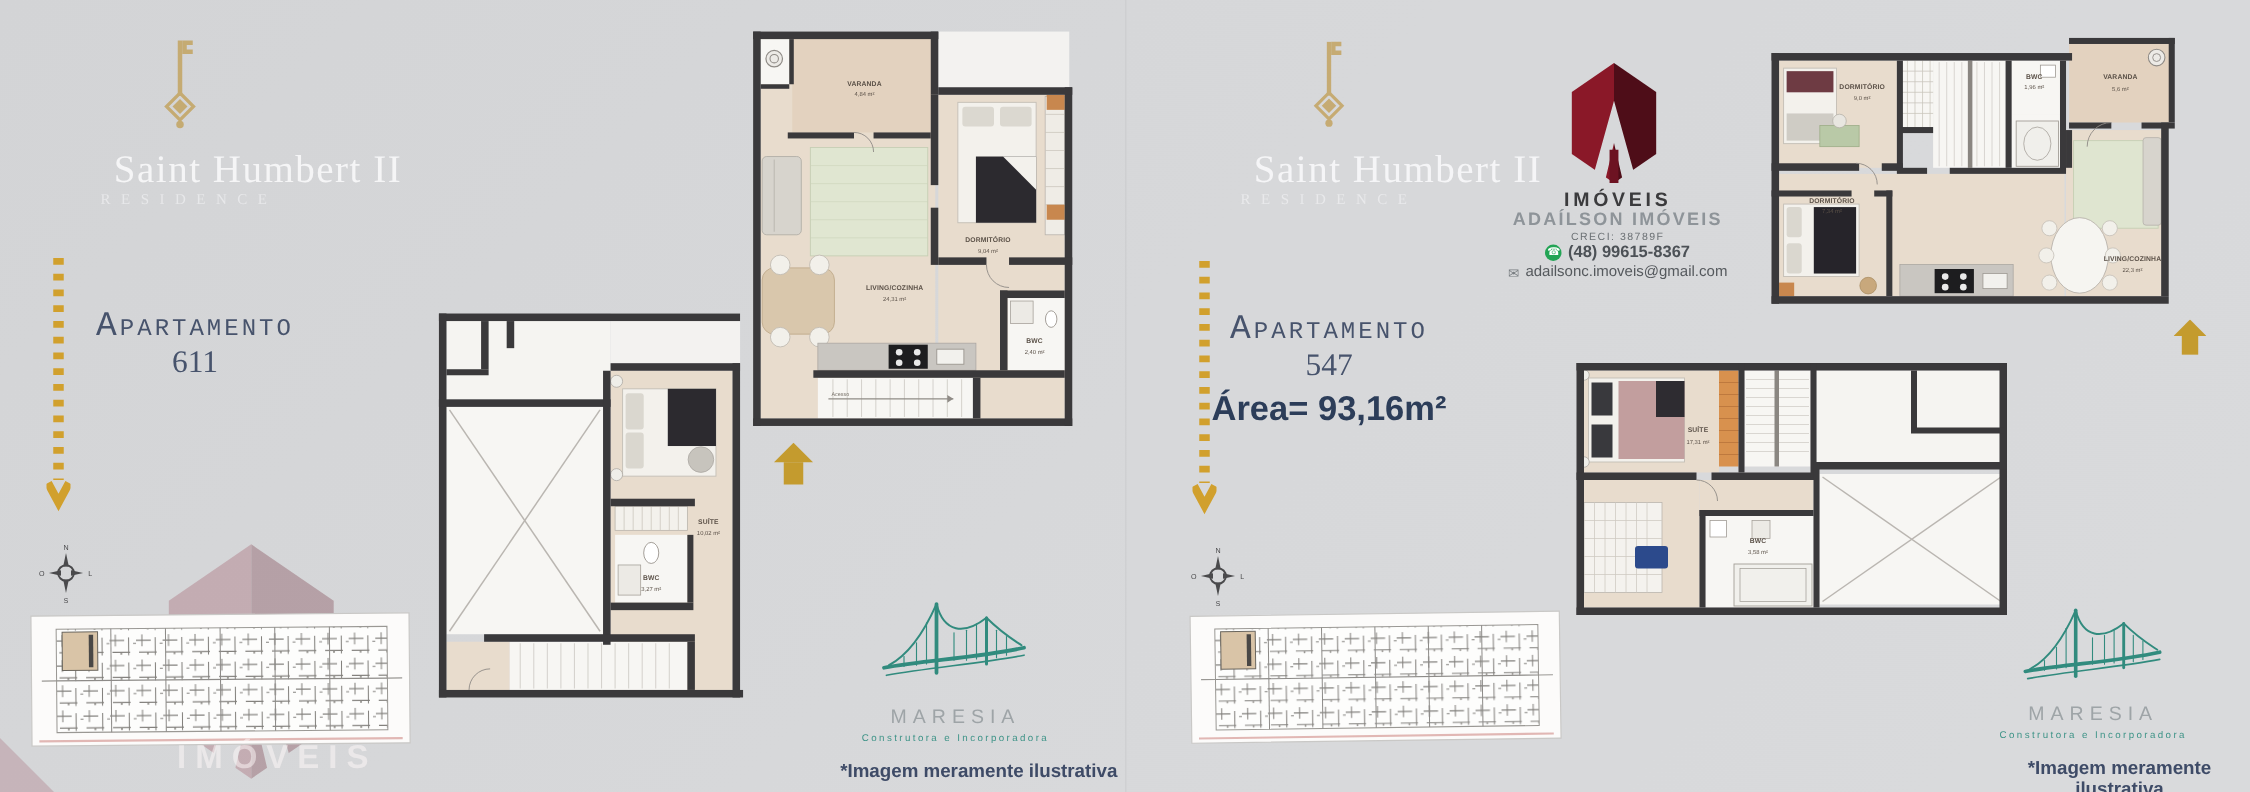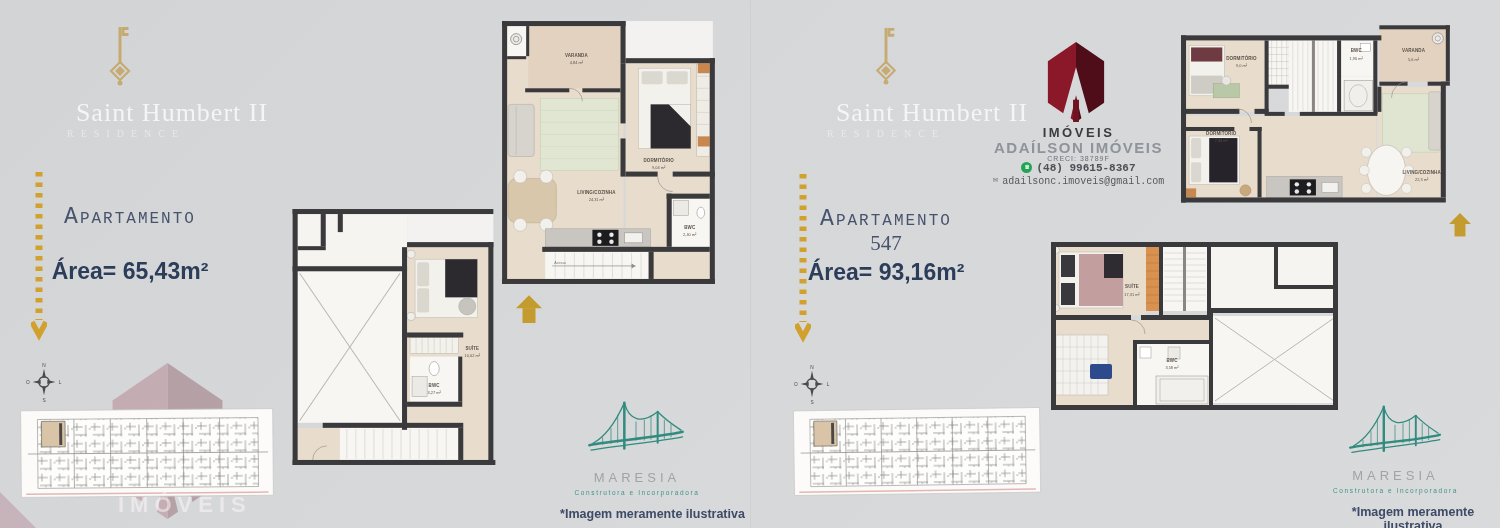--- a/index.html
+++ b/index.html
@@ -17,23 +17,23 @@
   .apt-label{font-family:Liberation Mono, monospace;font-variant:small-caps;font-size:23px;
              color:#47536c;letter-spacing:2px;text-align:center;width:100%;}
   .apt-num{font-family:"Liberation Serif",serif;font-size:21px;color:#47536c;text-align:center;width:100%;}
   .apt-area{font-size:23px;font-weight:bold;color:#2c3d59;text-align:center;width:100%;}
   .disclaimer{font-size:12.5px;font-weight:bold;color:#3e4b67;text-align:center;}
 
   .maresia-name{font-size:13px;color:#9ea4a7;letter-spacing:4px;text-align:center;font-weight:normal;}
   .maresia-tag{font-size:6.5px;color:#3f9488;letter-spacing:1.6px;text-align:center;}
 
   .realtor-caption{font-size:13px;font-weight:bold;color:#3b3b3d;letter-spacing:2.5px;text-align:center;}
-  .realtor-name{font-size:15px;font-weight:bold;color:#8e9499;letter-spacing:1.5px;text-align:center;}
+  .realtor-name{font-size:12px;font-weight:bold;color:#8e9499;letter-spacing:1.5px;text-align:center;}
   .realtor-creci{font-size:7px;color:#6b7074;letter-spacing:1px;text-align:center;}
-  .realtor-row{display:flex;align-items:flex-start;justify-content:center;gap:4px;width:100%;font-family:Liberation Mono, monospace;}
+  .realtor-row{display:flex;align-items:flex-end;justify-content:center;gap:4px;width:100%;}
   .realtor-phone{font-size:11px;font-weight:bold;color:#4c5156;}
   .realtor-email{font-size:10px;color:#55595d;}
   .wa-badge{display:inline-flex;align-items:center;justify-content:center;width:11px;height:11px;
             border-radius:50%;background:#23a455;color:#fff;font-size:7px;line-height:1;}
   .mail-glyph{font-size:9px;color:#7a7f83;line-height:1;}
 
   .watermark-text{font-size:22px;font-weight:bold;letter-spacing:6px;color:rgba(255,250,250,.5);}
 
   svg text{font-family:"Liberation Sans",sans-serif;}
   .w{fill:#3a393b;}
@@ -72,21 +72,21 @@
 
     <div class="abs brand-title" style="left:0;top:98px;width:252px">Saint Humbert II</div>
     <div class="abs brand-sub" style="left:0;top:128px;width:252px">RESIDENCE</div>
 
     <svg class="abs" style="left:31px;top:170px" width="16" height="172" viewBox="0 0 16 172">
       <line x1="8" y1="2" x2="8" y2="150" stroke="#d1a02d" stroke-width="7" stroke-dasharray="4.5 6"></line>
       <polyline points="1,152 8,165 15,152" stroke="#d1a02d" stroke-width="5.5" fill="none"></polyline>
     </svg>
 
     <div class="abs apt-label" style="left:20px;top:204px;width:220px">Apartamento</div>
-    <div class="abs apt-area" style="left:10px;top:258px;width:240px">Área= 65,43m²</div>
+    <div class="abs apt-num" style="left:20px;top:229px;width:220px">611</div>
 
     <svg class="abs" style="left:25px;top:360px" width="38" height="44" viewBox="0 0 40 44">
       <circle cx="20" cy="22" r="5.5" fill="none" stroke="#4a4a4c" stroke-width="1.4"></circle>
       <polygon points="20,8 22,17.5 18,17.5" fill="#4a4a4c"></polygon>
       <polygon points="32,22 23.5,24 23.5,20" fill="#4a4a4c"></polygon>
       <polygon points="20,36 22,26.5 18,26.5" fill="#4a4a4c"></polygon>
       <polygon points="8,22 16.5,20 16.5,24" fill="#4a4a4c"></polygon>
       <text x="20" y="6" font-size="5" fill="#4a4a4c" text-anchor="middle">N</text>
       <text x="37" y="24" font-size="5" fill="#4a4a4c" text-anchor="middle">L</text>
       <text x="20" y="43" font-size="5" fill="#4a4a4c" text-anchor="middle">S</text>

